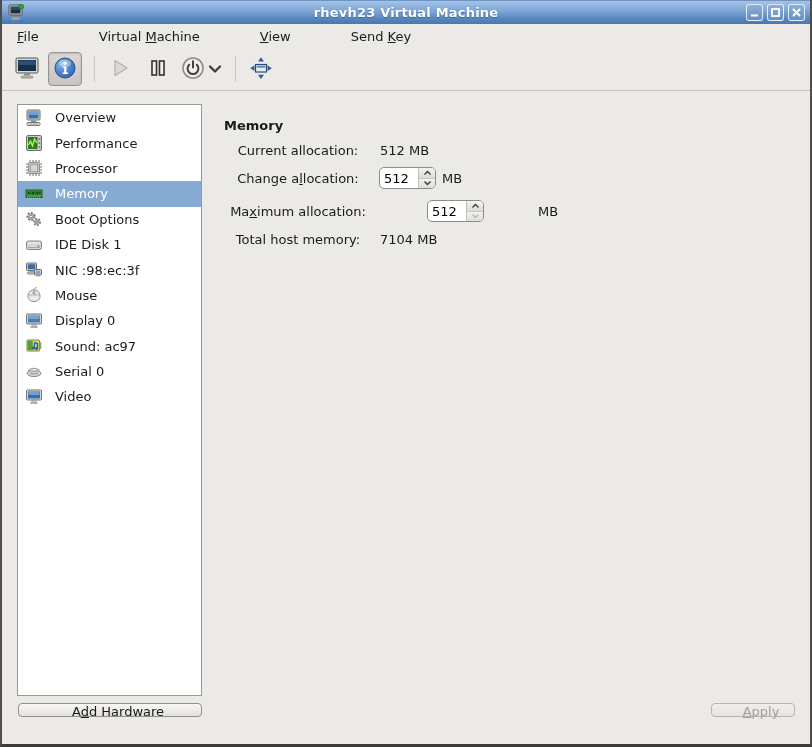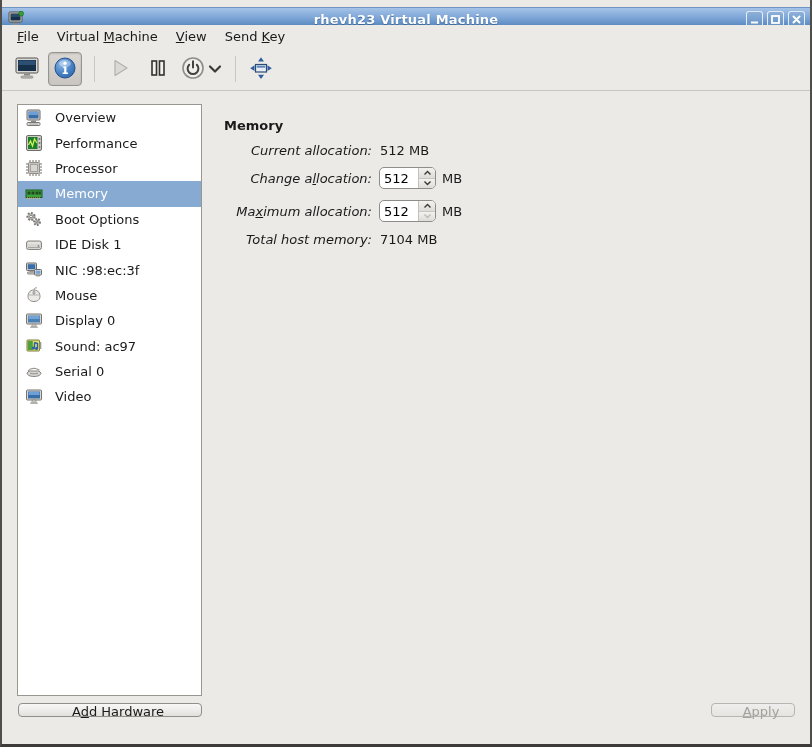--- a/index.html
+++ b/index.html
@@ -3,34 +3,34 @@
 <meta charset="utf-8">
 <style>
   * { margin:0; padding:0; box-sizing:border-box; }
   html,body { width:812px; height:747px; }
   body { font-family:"DejaVu Sans","Liberation Sans",sans-serif; font-size:13px; color:#1a1a1a; background:#eceae6; }
 
   .window { position:relative; width:812px; height:747px; background:#eceae6;
             border-left:2px solid #504e4a; border-right:2px solid #504e4a; border-bottom:3px solid #3d3b38; overflow:hidden; }
 
   
-  .titlebar { position:absolute; left:0; top:7px; width:100%; height:24px;
+  .titlebar { position:absolute; left:0; top:0; width:100%; height:24px;
     background:linear-gradient(#a5c3e7 0%, #7ba4d6 45%, #5585bd 80%, #4878b1 100%);
     border-top:1px solid #6f94c4; display:flex; align-items:center; }
   .titlebar-icon { position:absolute; left:6px; top:3px; width:17px; height:17px; }
   .title-text { flex:1; text-align:center; color:#ffffff; font-weight:bold; font-size:13px;
     text-shadow:0 1px 1px #3c648f; letter-spacing:.2px; }
   .win-controls { position:absolute; right:5px; top:3px; display:flex; gap:4px; }
   .win-btn { width:17px; height:17px; border-radius:3px; border:1px solid rgba(255,255,255,.8);
     background:linear-gradient(#8db0da, #6390c3); display:flex; align-items:center; justify-content:center; cursor:default; }
   .win-btn svg { display:block; }
 
   
   .menubar { position:absolute; left:0; top:25px; width:100%; height:23px; background:#eceae6;
-    display:flex; align-items:center; padding-left:6px; }
+    display:flex; align-items:center; padding-left:6px;gap:42px; }
   .menu-item { padding:2px 9px; cursor:default; }
   .mn { text-decoration:underline; }
 
   
   .toolbar { position:absolute; left:0; top:48px; width:100%; height:43px; background:#eceae6;
     border-bottom:1px solid #c8c6c2; display:flex; align-items:center; padding-left:8px; }
   .tool-btn { height:34px; min-width:34px; display:flex; align-items:center; justify-content:center;
     border-radius:4px; border:1px solid transparent; margin-right:4px; }
   .tool-btn.active { border:1px solid #969490; background:linear-gradient(#dbd8d3,#c9c6c1); box-shadow:inset 0 1px 2px rgba(0,0,0,.15); }
   .tool-sep { width:1px; height:26px; background:#c9c7c3; margin:0 8px; }
@@ -40,25 +40,25 @@
   .sidebar { position:absolute; left:15px; top:104px; width:185px; height:592px;
     background:#ffffff; border:1px solid #999792; }
   .side-row { height:25.4px; display:flex; align-items:center; padding-left:7px; cursor:default; }
   .side-row .s-icon { width:18px; height:18px; margin-right:12px; flex:0 0 18px; }
   .side-row.selected { background:#87aad3; color:#ffffff; }
 
   
   .main { position:absolute; left:222px; top:118px; width:570px; }
   .main h2 { font-size:13px; font-weight:bold; height:16px; line-height:16px; margin-bottom:8px; }
   .form-row { display:flex; align-items:center; }
-  .form-label { width:148px; text-align:right; flex:0 0 148px;font-style:italic; }
+  .form-label { width:148px; text-align:center; flex:0 0 148px; }
   .form-value { margin-left:8px; }
   .row-current { height:16px; margin-bottom:9px; }
   .row-change  { height:22px; margin-bottom:11px; }
-  .row-max     { height:22px; margin-bottom:9px; }
+  .row-max     { height:22px; margin-bottom:9px;gap:48px; }
   .row-total   { height:16px; }
 
   .spinbox { margin-left:7px; width:57px; height:22px; border:1px solid #8f8d89; border-radius:5px;
     background:#ffffff; display:flex; overflow:hidden; }
   .spin-input { width:38px; height:100%; border:none; outline:none; font:13px "DejaVu Sans",sans-serif;
     padding-left:4px; background:transparent; }
   .spinner { width:17px; border-left:1px solid #c2c0bc; display:flex; flex-direction:column; }
   .spin-half { flex:1; background:linear-gradient(#f4f2ee,#dedcd8); display:flex; align-items:center; justify-content:center; }
   .spin-half.up { border-bottom:1px solid #c8c6c2; }
   .unit { margin-left:6px; }

